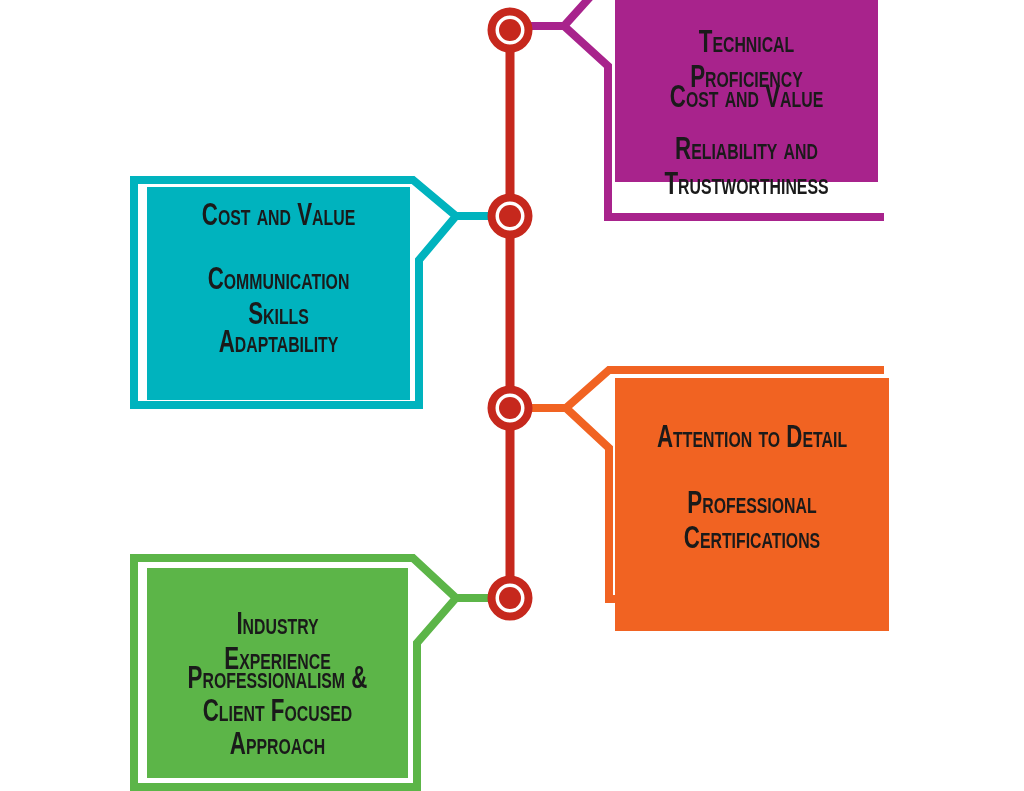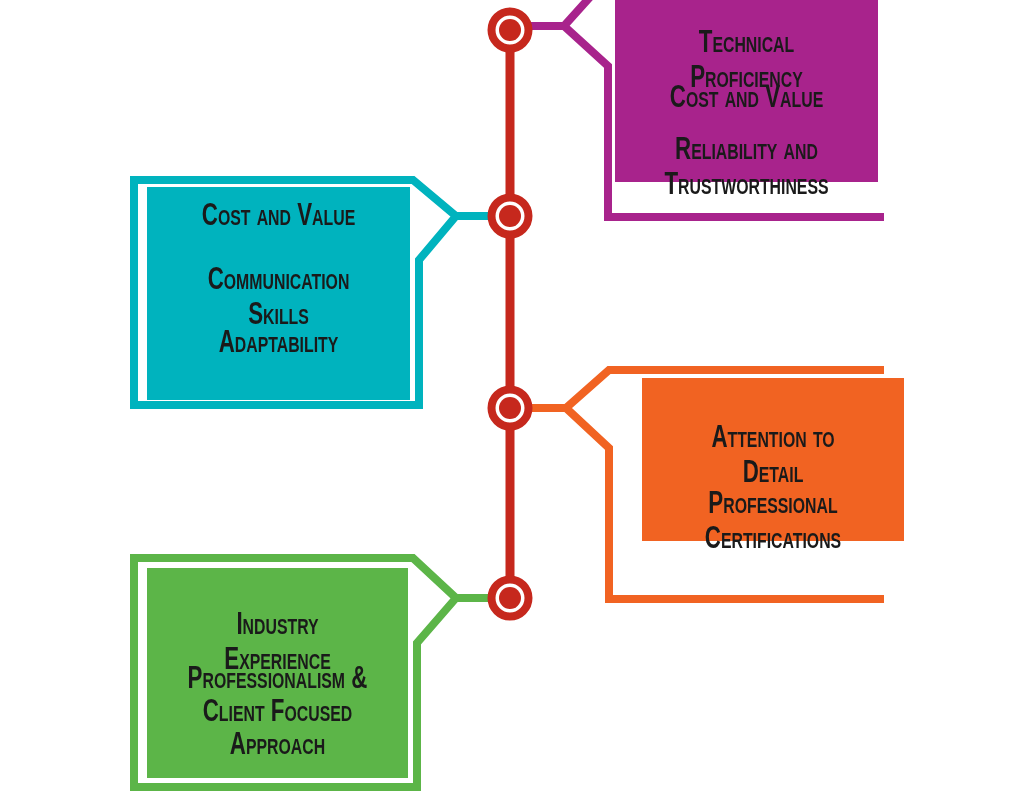--- a/index.html
+++ b/index.html
@@ -49,21 +49,21 @@
     white-space: pre-line;
     transform: scaleX(0.72);
     transform-origin: 50% 50%;
     letter-spacing: 0px;
   }
   .lh33 { line-height: 33px; }
 
   
   .callout-magenta { left: 615px; top: 0;     width: 263px; height: 182px; }
   .callout-teal    { left: 147px; top: 187px; width: 263px; height: 213px; }
-  .callout-orange  { left: 642px; top: 378px; width: 262px; height: 163px; }
+  .callout-orange  { left: 615px; top: 378px; width: 262px; height: 253px; padding-left: 12px; }
   .callout-green   { left: 147px; top: 568px; width: 261px; height: 210px; }
 
   
   .m0 { top: 24px; }  .m1 { top: 79px; }  .m2 { top: 131px; }
   .t0 { top: 10px; }  .t1 { top: 74px; }  .t2 { top: 137px; }
   .o0 { top: 41px; }  .o1 { top: 107px; }
   .g0 { top: 38px; }  .g1 { top: 93px; }
 </style>
 </head>
 <body>

